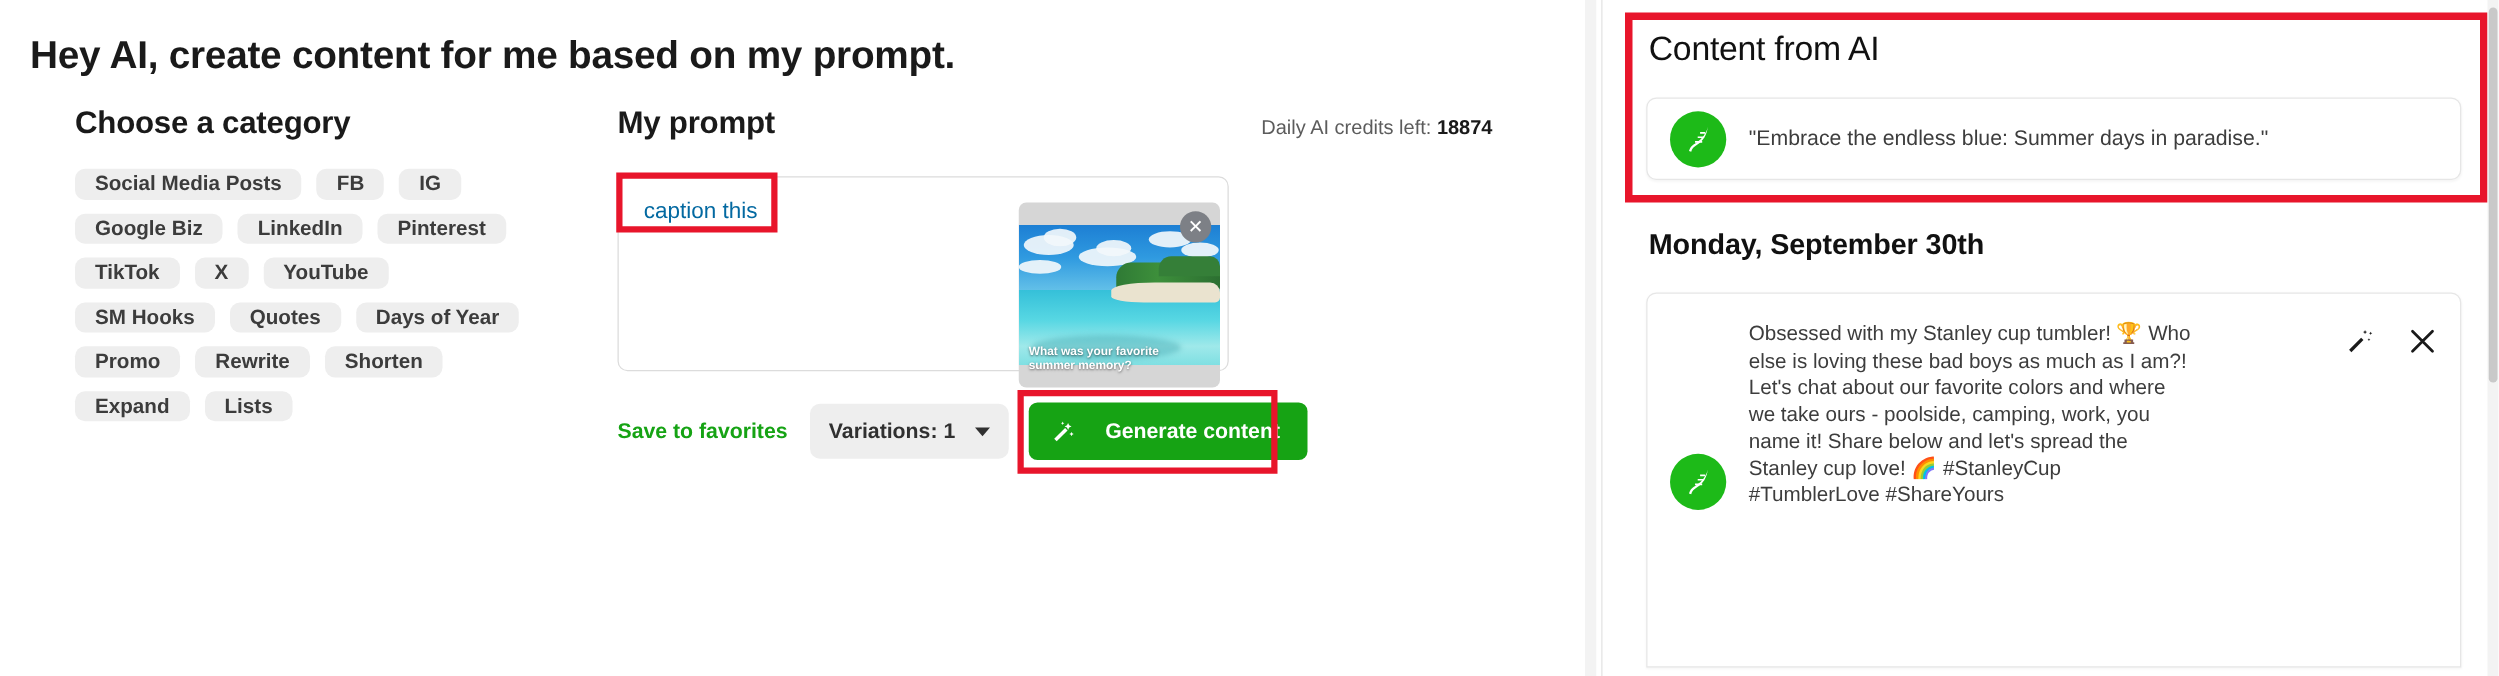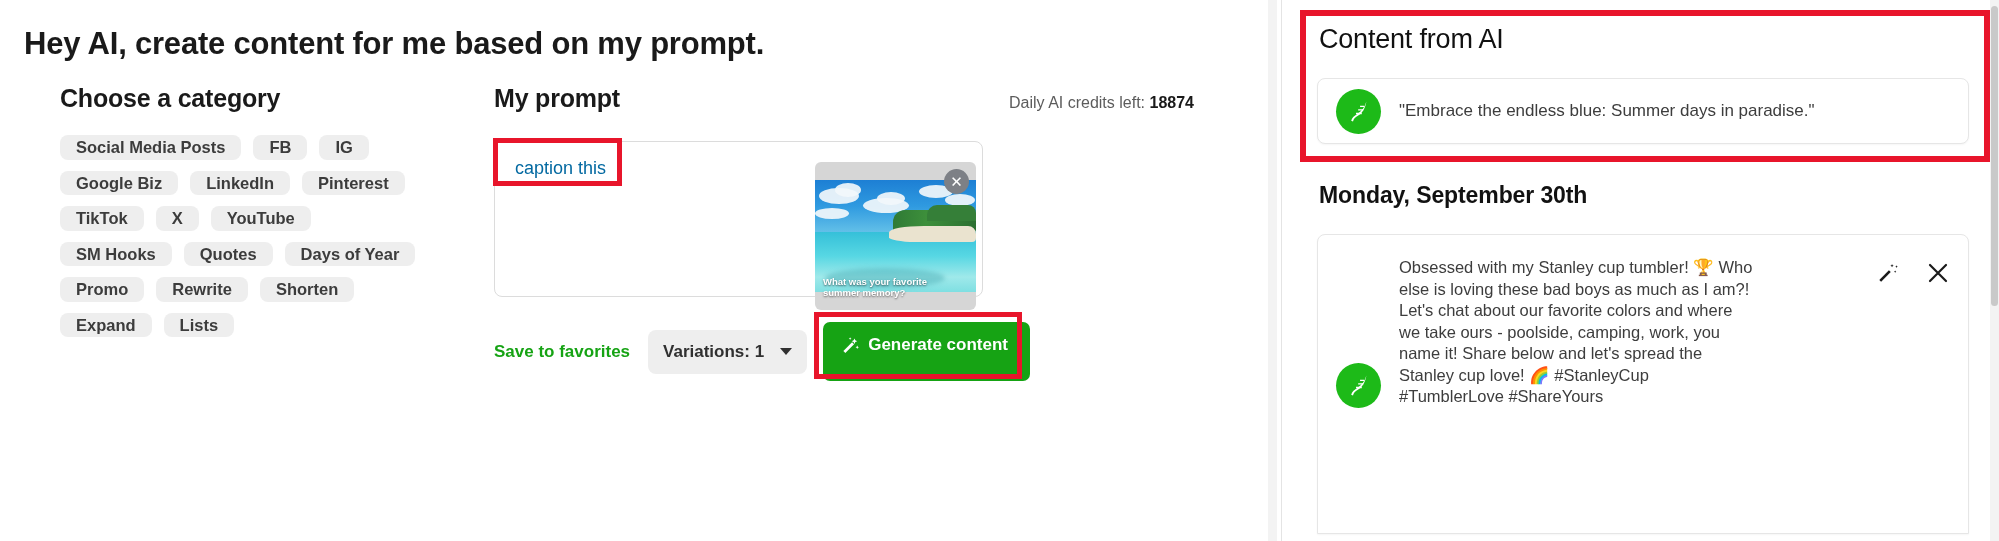--- a/index.html
+++ b/index.html
@@ -252,24 +252,24 @@
     border-top: 7px solid #303030;
   }
   .gen-wrap { position: relative; }
   .gen-btn {
     background: #16a314;
     border: none;
     border-radius: 7px;
     color: #fff;
     font-size: 17px;
     font-weight: 700;
-    padding: 13px 22px 26px 18px;
+    padding: 13px 22px 13px 18px;
     display: flex;
     align-items: center;
-    gap: 8px;
+    gap: 24px;
     cursor: pointer;
     font-family: "Liberation Sans", sans-serif;
     white-space: nowrap;
   }
   .anno-gen {
     position: absolute;
     left: -9px; top: -10px;
     width: 208px; height: 67px;
     border: 5px solid #e8152b;
     pointer-events: none;

